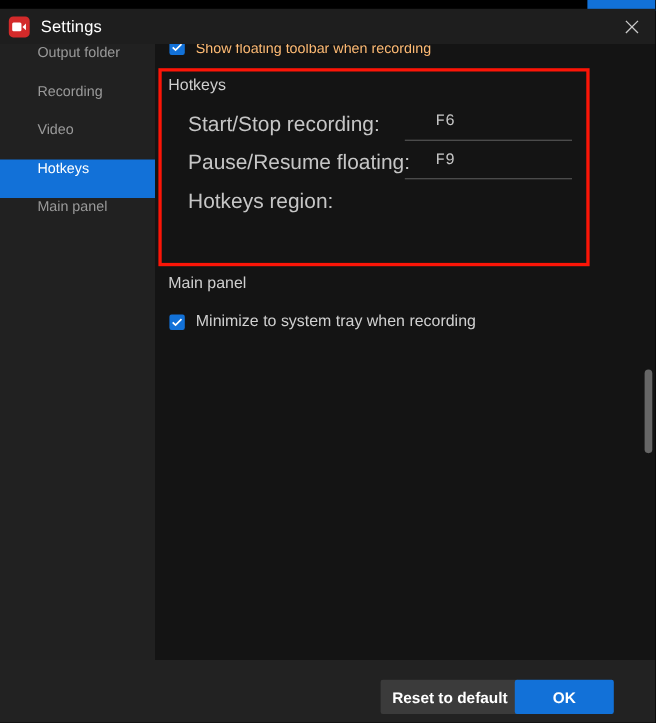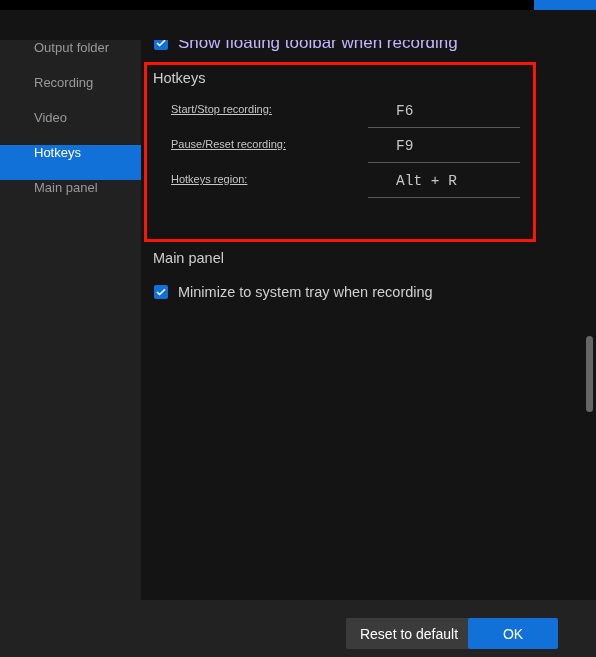--- a/index.html
+++ b/index.html
@@ -105,22 +105,22 @@
   
   .clipped-row {
     position: absolute;
     left: 13px; top: -8px;
     display: flex;
     align-items: center;
     height: 22px;
   }
   .clipped-row .cb-label {
     margin-left: 10px;
-    color: #c4b5fd;
-    font-size: 17px;
+    color: #fdba74;
+    font-size: 13px;
     white-space: nowrap;
   }
 
   .checkbox {
     width: 14px; height: 14px;
     border-radius: 2px;
     background: #1271d8;
     display: flex;
     align-items: center;
     justify-content: center;
@@ -152,23 +152,22 @@
     width: 455px;
   }
   .hk-row {
     position: relative;
     height: 35px;
   }
   .hk-label {
     position: absolute;
     left: 30px; top: 3px;
     color: #c6c6c6;
-    font-size: 11px;
+    font-size: 19px;
     white-space: nowrap;
-    text-decoration: underline;
   }
   .hk-field {
     position: absolute;
     left: 227px; top: 0;
     width: 152px;
     height: 28px;
     border-bottom: 1px solid #5a5a5a;
     box-sizing: border-box;
   }
   .hk-value {
@@ -182,21 +181,21 @@
     font-family: Liberation Mono, monospace;
     width: 100%;
     padding: 0;
     margin-left: 28px;
   }
 
   .mp-row {
     position: absolute;
     left: 13px; top: 244px;
     display: flex;
-    align-items: center;
+    align-items: flex-end;
   }
   .mp-row .cb-label {
     margin-left: 10px;
     color: #d0d0d0;
     font-size: 14.5px;
     white-space: nowrap;
   }
 
   
   .scrollbar-track {
@@ -225,20 +224,21 @@
   }
   .btn {
     position: absolute;
     top: 18px;
     height: 31px;
     border: none;
     border-radius: 2px;
     font-family: "Liberation Sans", sans-serif;
     font-size: 14px;
     cursor: pointer;
+    font-weight: bold;
   }
   .btn-reset {
     left: 346px;
     width: 126px;
     background: #3b3b3b;
     color: #ffffff;
   }
   .btn-ok {
     left: 468px;
     width: 90px;
@@ -247,20 +247,35 @@
   }
 </style>
 </head>
 <body>
 
 <div id="app">
 
   <div class="bg-black-strip"></div>
   <div class="bg-blue-strip"></div>
 
+  <div class="titlebar">
+    <div class="app-logo">
+      <svg width="13" height="9" viewBox="0 0 13 9">
+        <rect x="0" y="0.5" width="8.5" height="8" rx="1.4" fill="#ffffff"></rect>
+        <path d="M9.4 4.5 L12.6 1.4 L12.6 7.6 Z" fill="#ffffff"></path>
+      </svg>
+    </div>
+    <div class="title-text">Settings</div>
+    <div class="titlebar-spacer"></div>
+    <div class="close-btn">
+      <svg width="13" height="13" viewBox="0 0 13 13">
+        <path d="M1 1 L12 12 M12 1 L1 12" stroke="#c8c8c8" stroke-width="1.2" fill="none"></path>
+      </svg>
+    </div>
+  </div>
 
   <div class="sidebar">
     <div class="side-item">
       <span>Output folder</span>
     </div>
     <div class="side-item">
       <span>Recording</span>
     </div>
     <div class="side-item">
       <span>Video</span>
@@ -291,31 +306,28 @@
     <div class="hk-rows">
 
       <div class="hk-row">
         <span class="hk-label">Start/Stop recording:</span>
         <span class="hk-field">
           <input class="hk-value" type="text" readonly="" value="F6" style="">
         </span>
       </div>
 
       <div class="hk-row">
-        <span class="hk-label">Pause/Reset recording:</span>
+        <span class="hk-label">Pause/Resume floating:</span>
         <span class="hk-field">
           <input class="hk-value" type="text" readonly="" value="F9" style="">
         </span>
       </div>
 
       <div class="hk-row">
         <span class="hk-label">Hotkeys region:</span>
-        <span class="hk-field">
-          <input class="hk-value" type="text" readonly="" value="Alt + R" style="">
-        </span>
       </div>
 
 
     </div>
 
     <div class="section-title mainpanel-title">Main panel</div>
 
     <div class="mp-row">
       <span class="checkbox">
         <svg width="10" height="8" viewBox="0 0 10 8">

